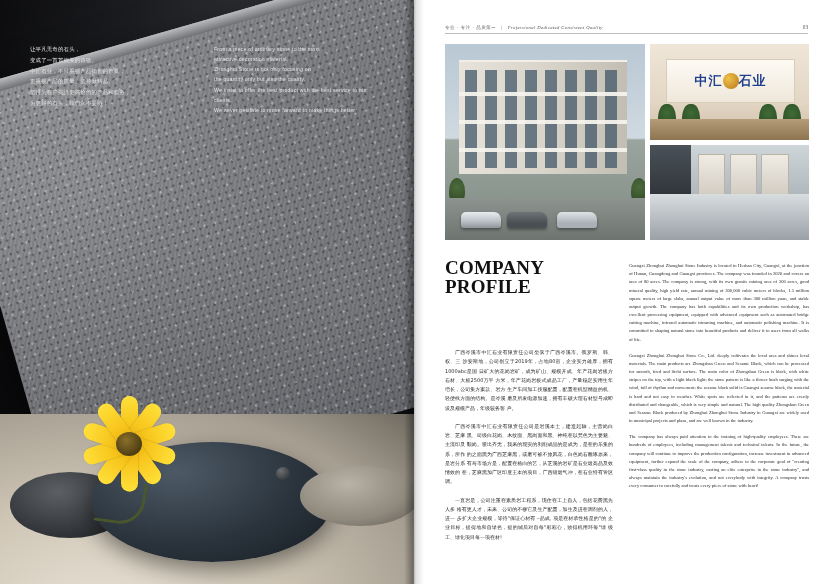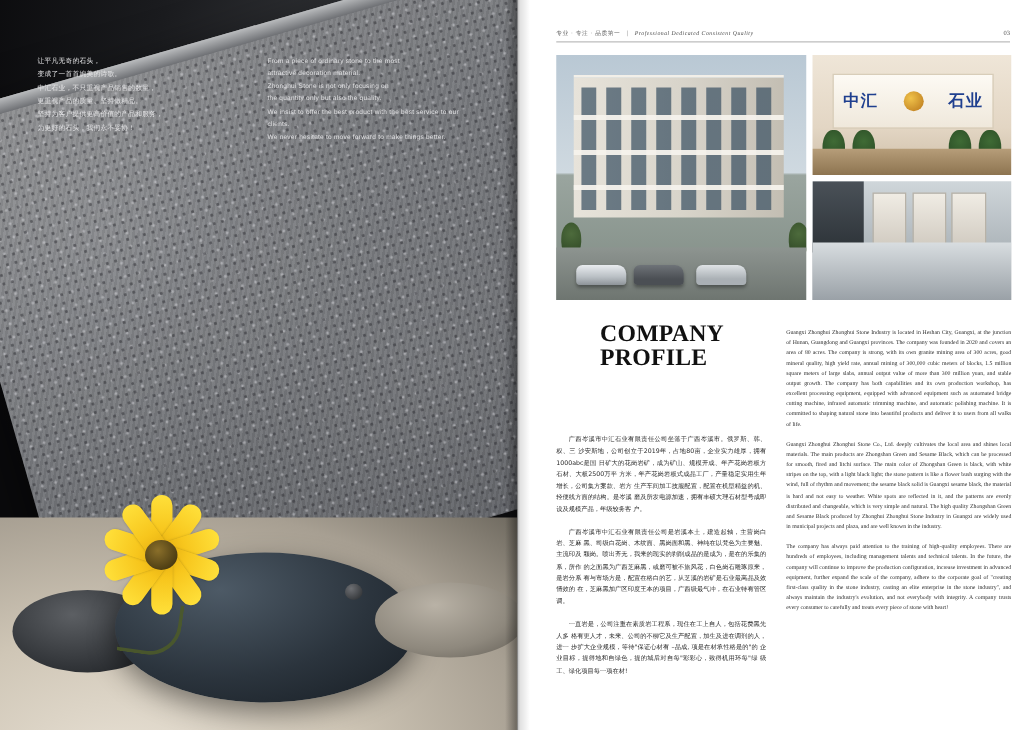--- a/index.html
+++ b/index.html
@@ -307,21 +307,21 @@
     position: absolute;
     left: 10%;
     top: 16%;
     width: 80%;
     height: 44%;
     background: linear-gradient(180deg, #fdfaf4 0%, #efe8db 100%);
     border: 1px solid #d8cdb9;
     display: flex;
     align-items: center;
     justify-content: center;
-    gap: 20px;
+    gap: 0;
   }
   .logo-cn {
     font-family: "DejaVu Sans", sans-serif;
     font-size: 13px;
     font-weight: bold;
     color: #1f3f8f;
     letter-spacing: 1px;
   }
   .logo-badge {
     width: 16px; height: 16px;
@@ -367,21 +367,20 @@
     width: 26%;
     background: linear-gradient(180deg, #4a5158 0%, #2c3237 100%);
   }
 
   
   .profile-block {
     position: absolute;
     top: 258px;
     left: 31px;
     width: 160px;
-    margin-left: 35px;
   }
   .profile-title {
     font-family: "Liberation Serif", serif;
     font-weight: bold;
     font-size: 19px;
     line-height: 1.02;
     color: #111;
     letter-spacing: 0.2px;
   }
   .profile-title-line2 { display: block; font-family: Liberation Serif, serif; }

